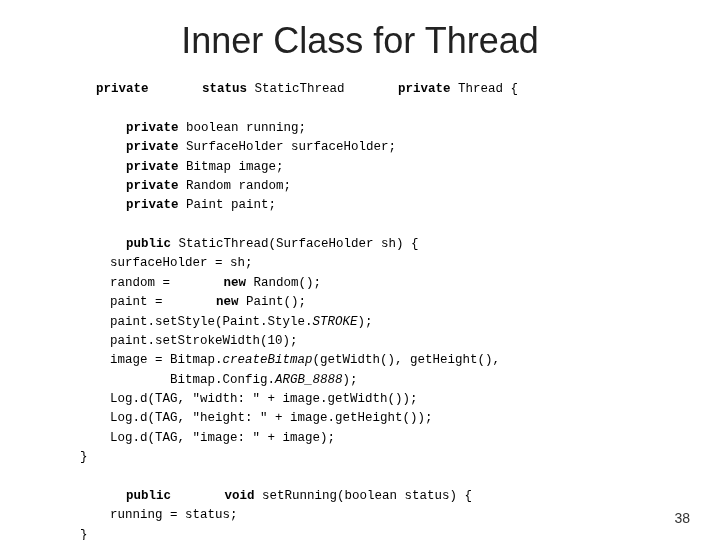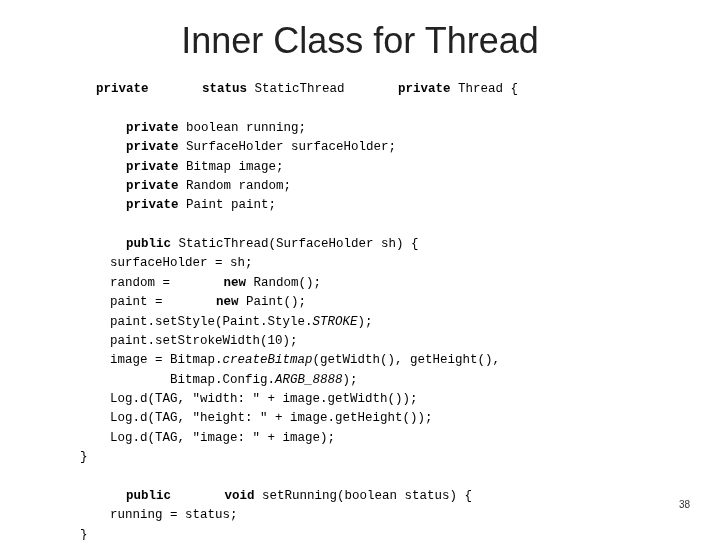--- a/index.html
+++ b/index.html
@@ -45,23 +45,23 @@
     }
 
     .kw {
       font-weight: bold;
       color: #000000;
       margin-left: 46px;
     }
 
     .page-number {
       position: absolute;
-      bottom: 30px;
+      bottom: 14px;
       right: 30px;
-      font-size: 10px;
+      font-size: 14px;
       color: #333333;
       font-family: Arial, sans-serif;
     }
   </style>
 </head>
 <body>
 
 <div class="slide-container">
 
   <h1 class="slide-title">Inner Class for Thread</h1>

